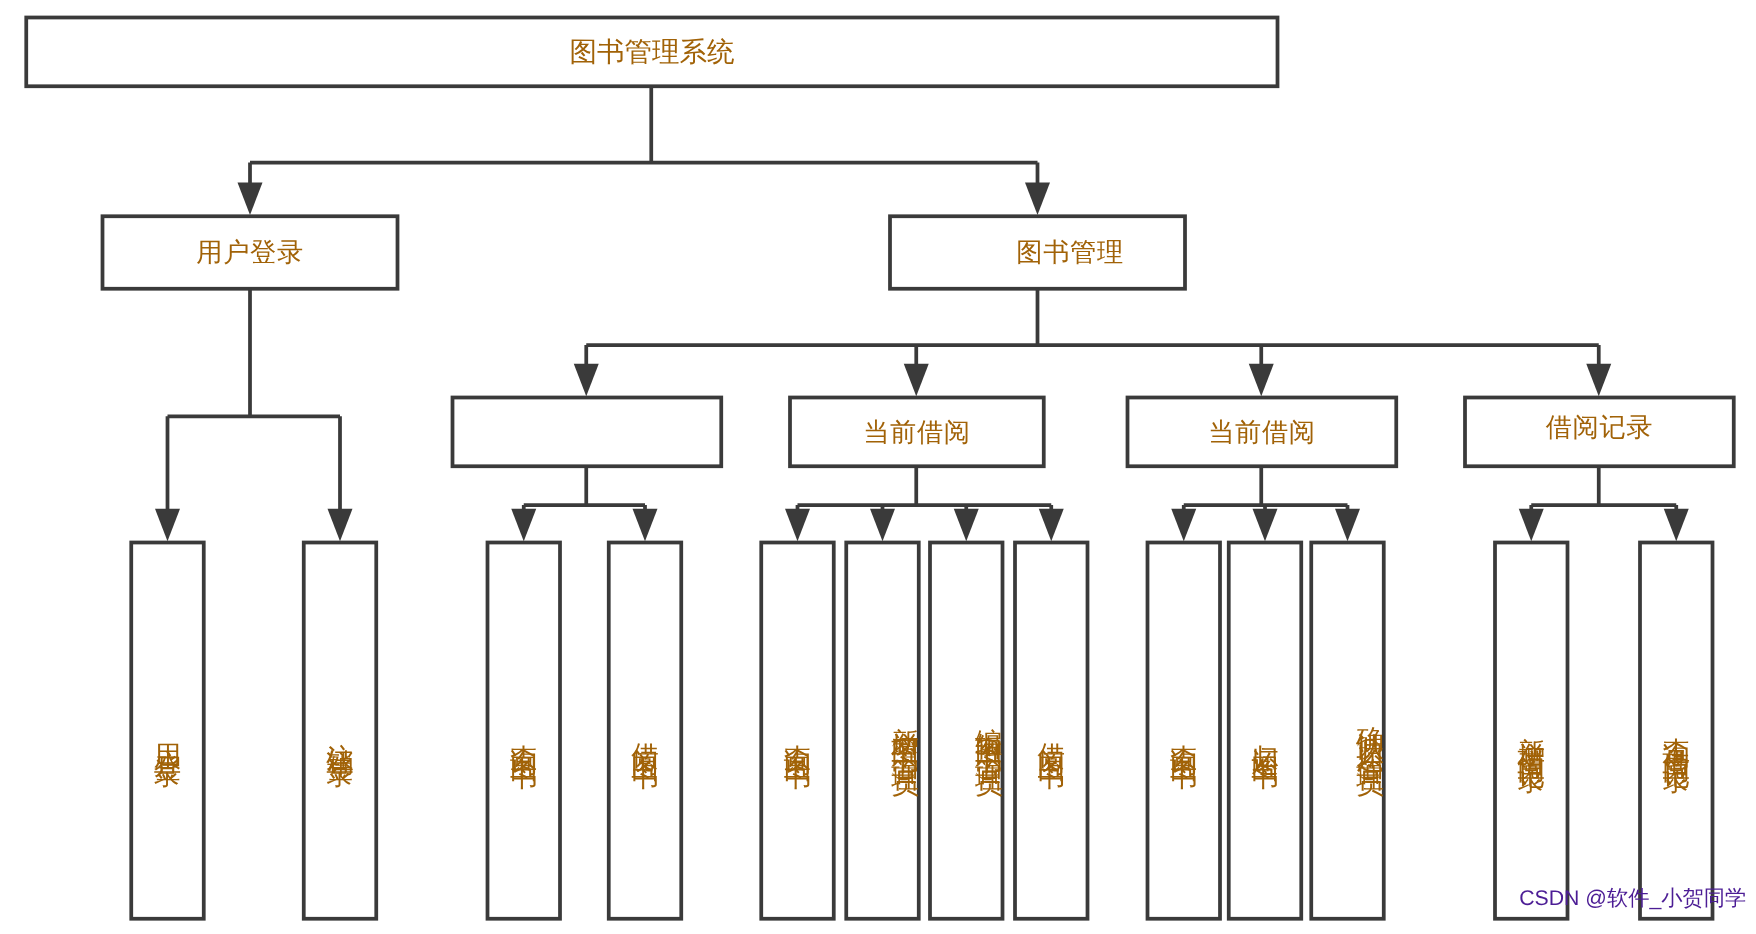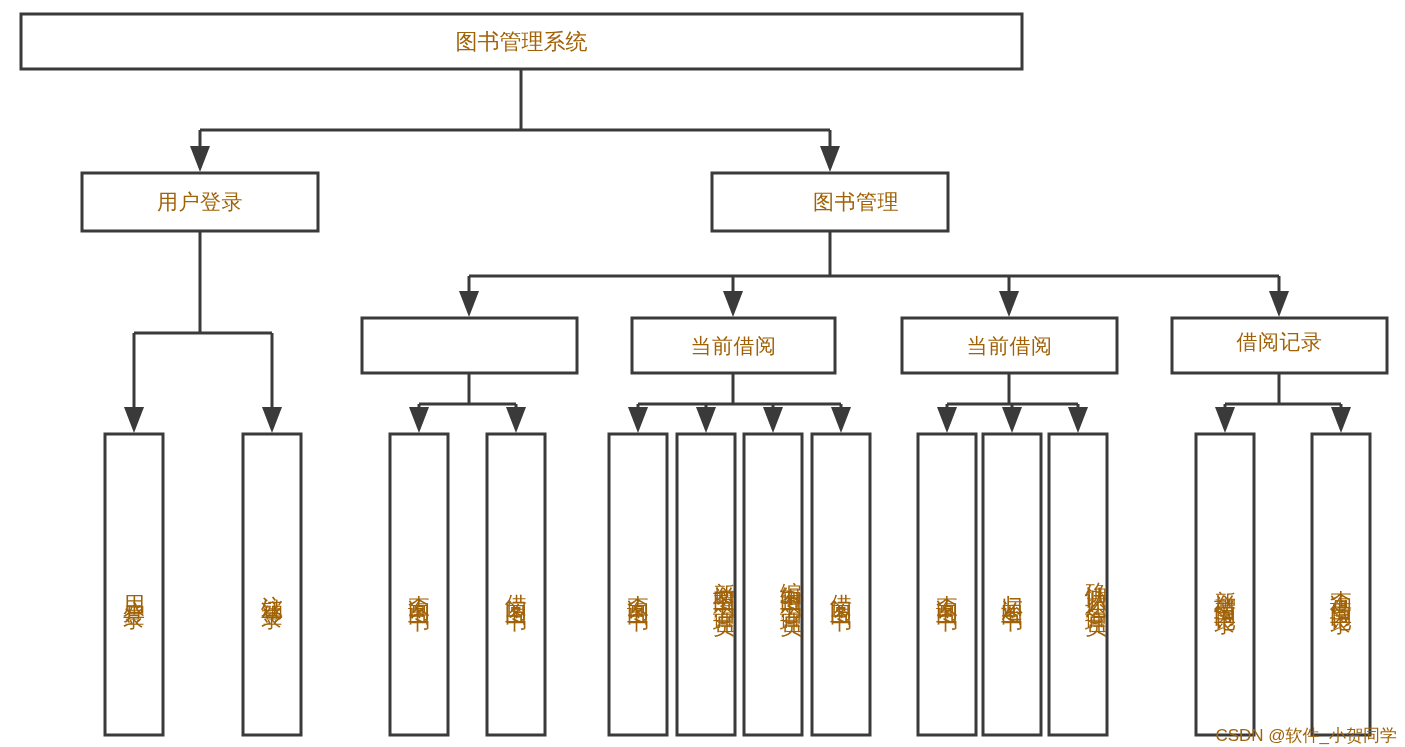--- a/index.html
+++ b/index.html
@@ -74,23 +74,23 @@
   }
   .label-v.start-top {
     align-items: flex-start;
   }
   .label-v.center-v {
     align-items: center;
   }
   #watermark {
     position: absolute;
     right: 8px;
-    bottom: 0;
+    bottom: 17px;
     font-size: 17px;
-    color: #a16207;
+    color: #4c1d95;
     font-family: "Liberation Sans", "DejaVu Sans", sans-serif;
     white-space: nowrap;
     user-select: none;
   }
 </style>
 </head>
 <body>
 
 <div id="diagram-root">
 

